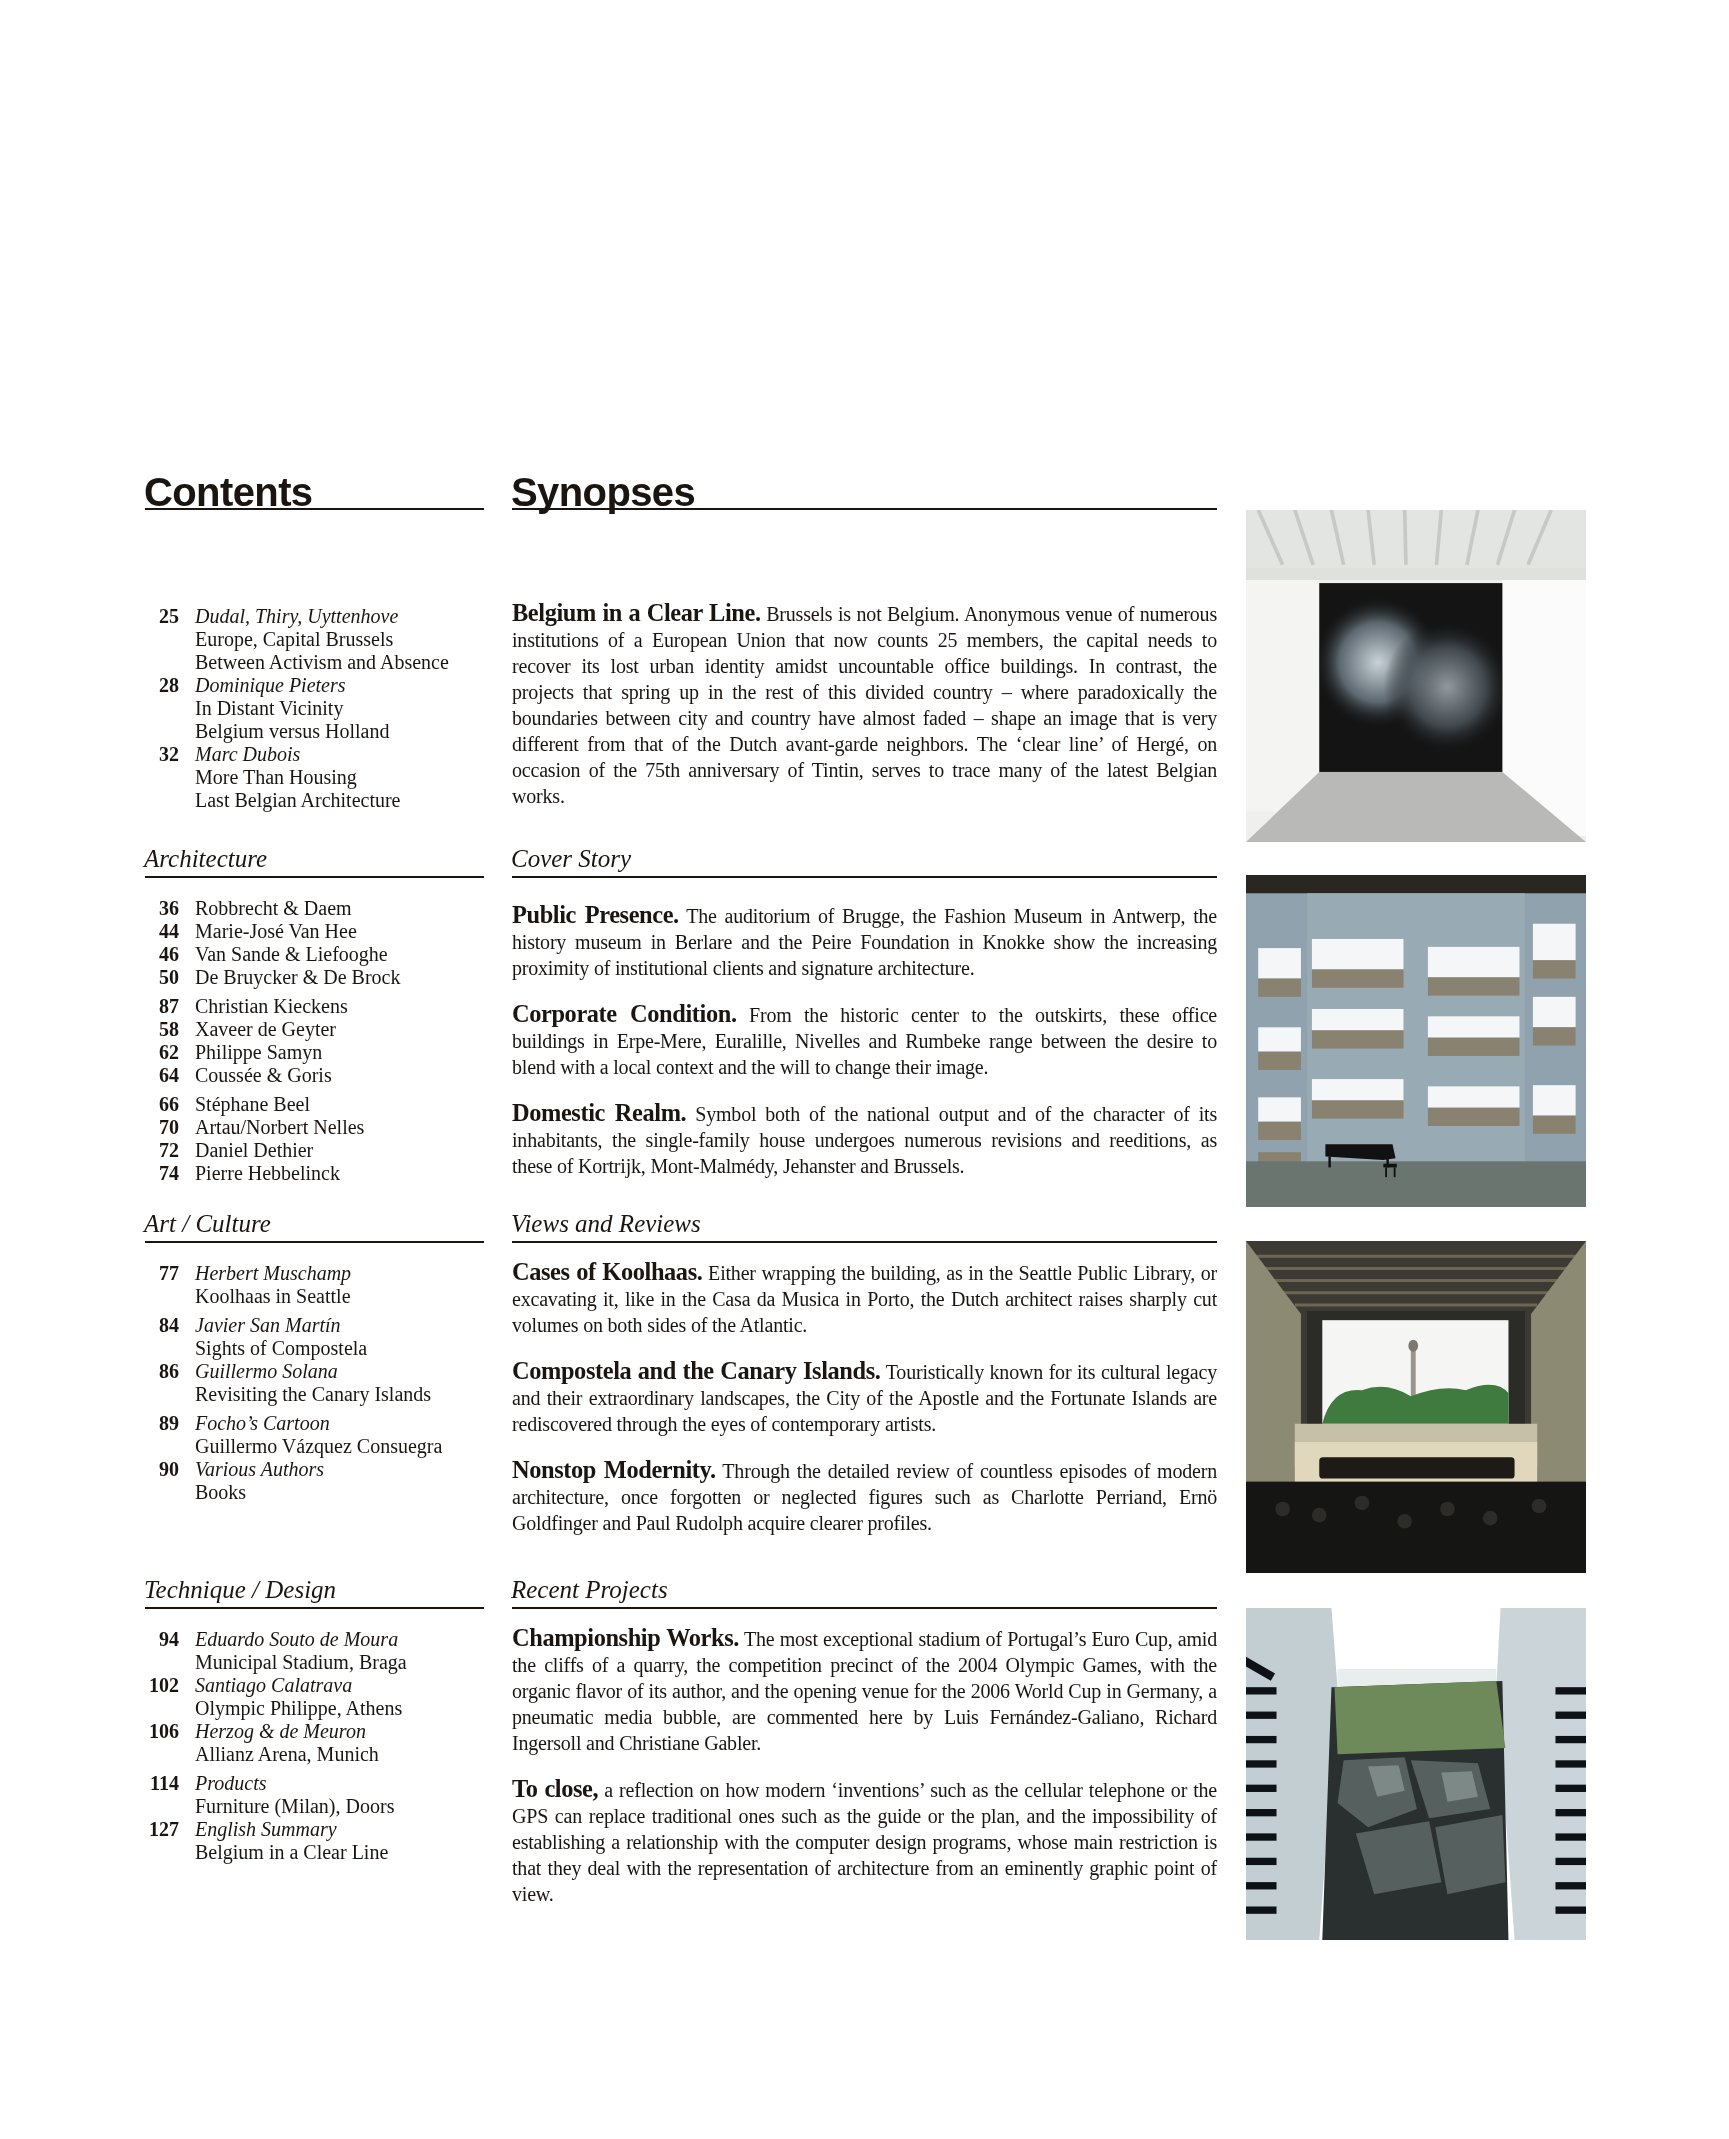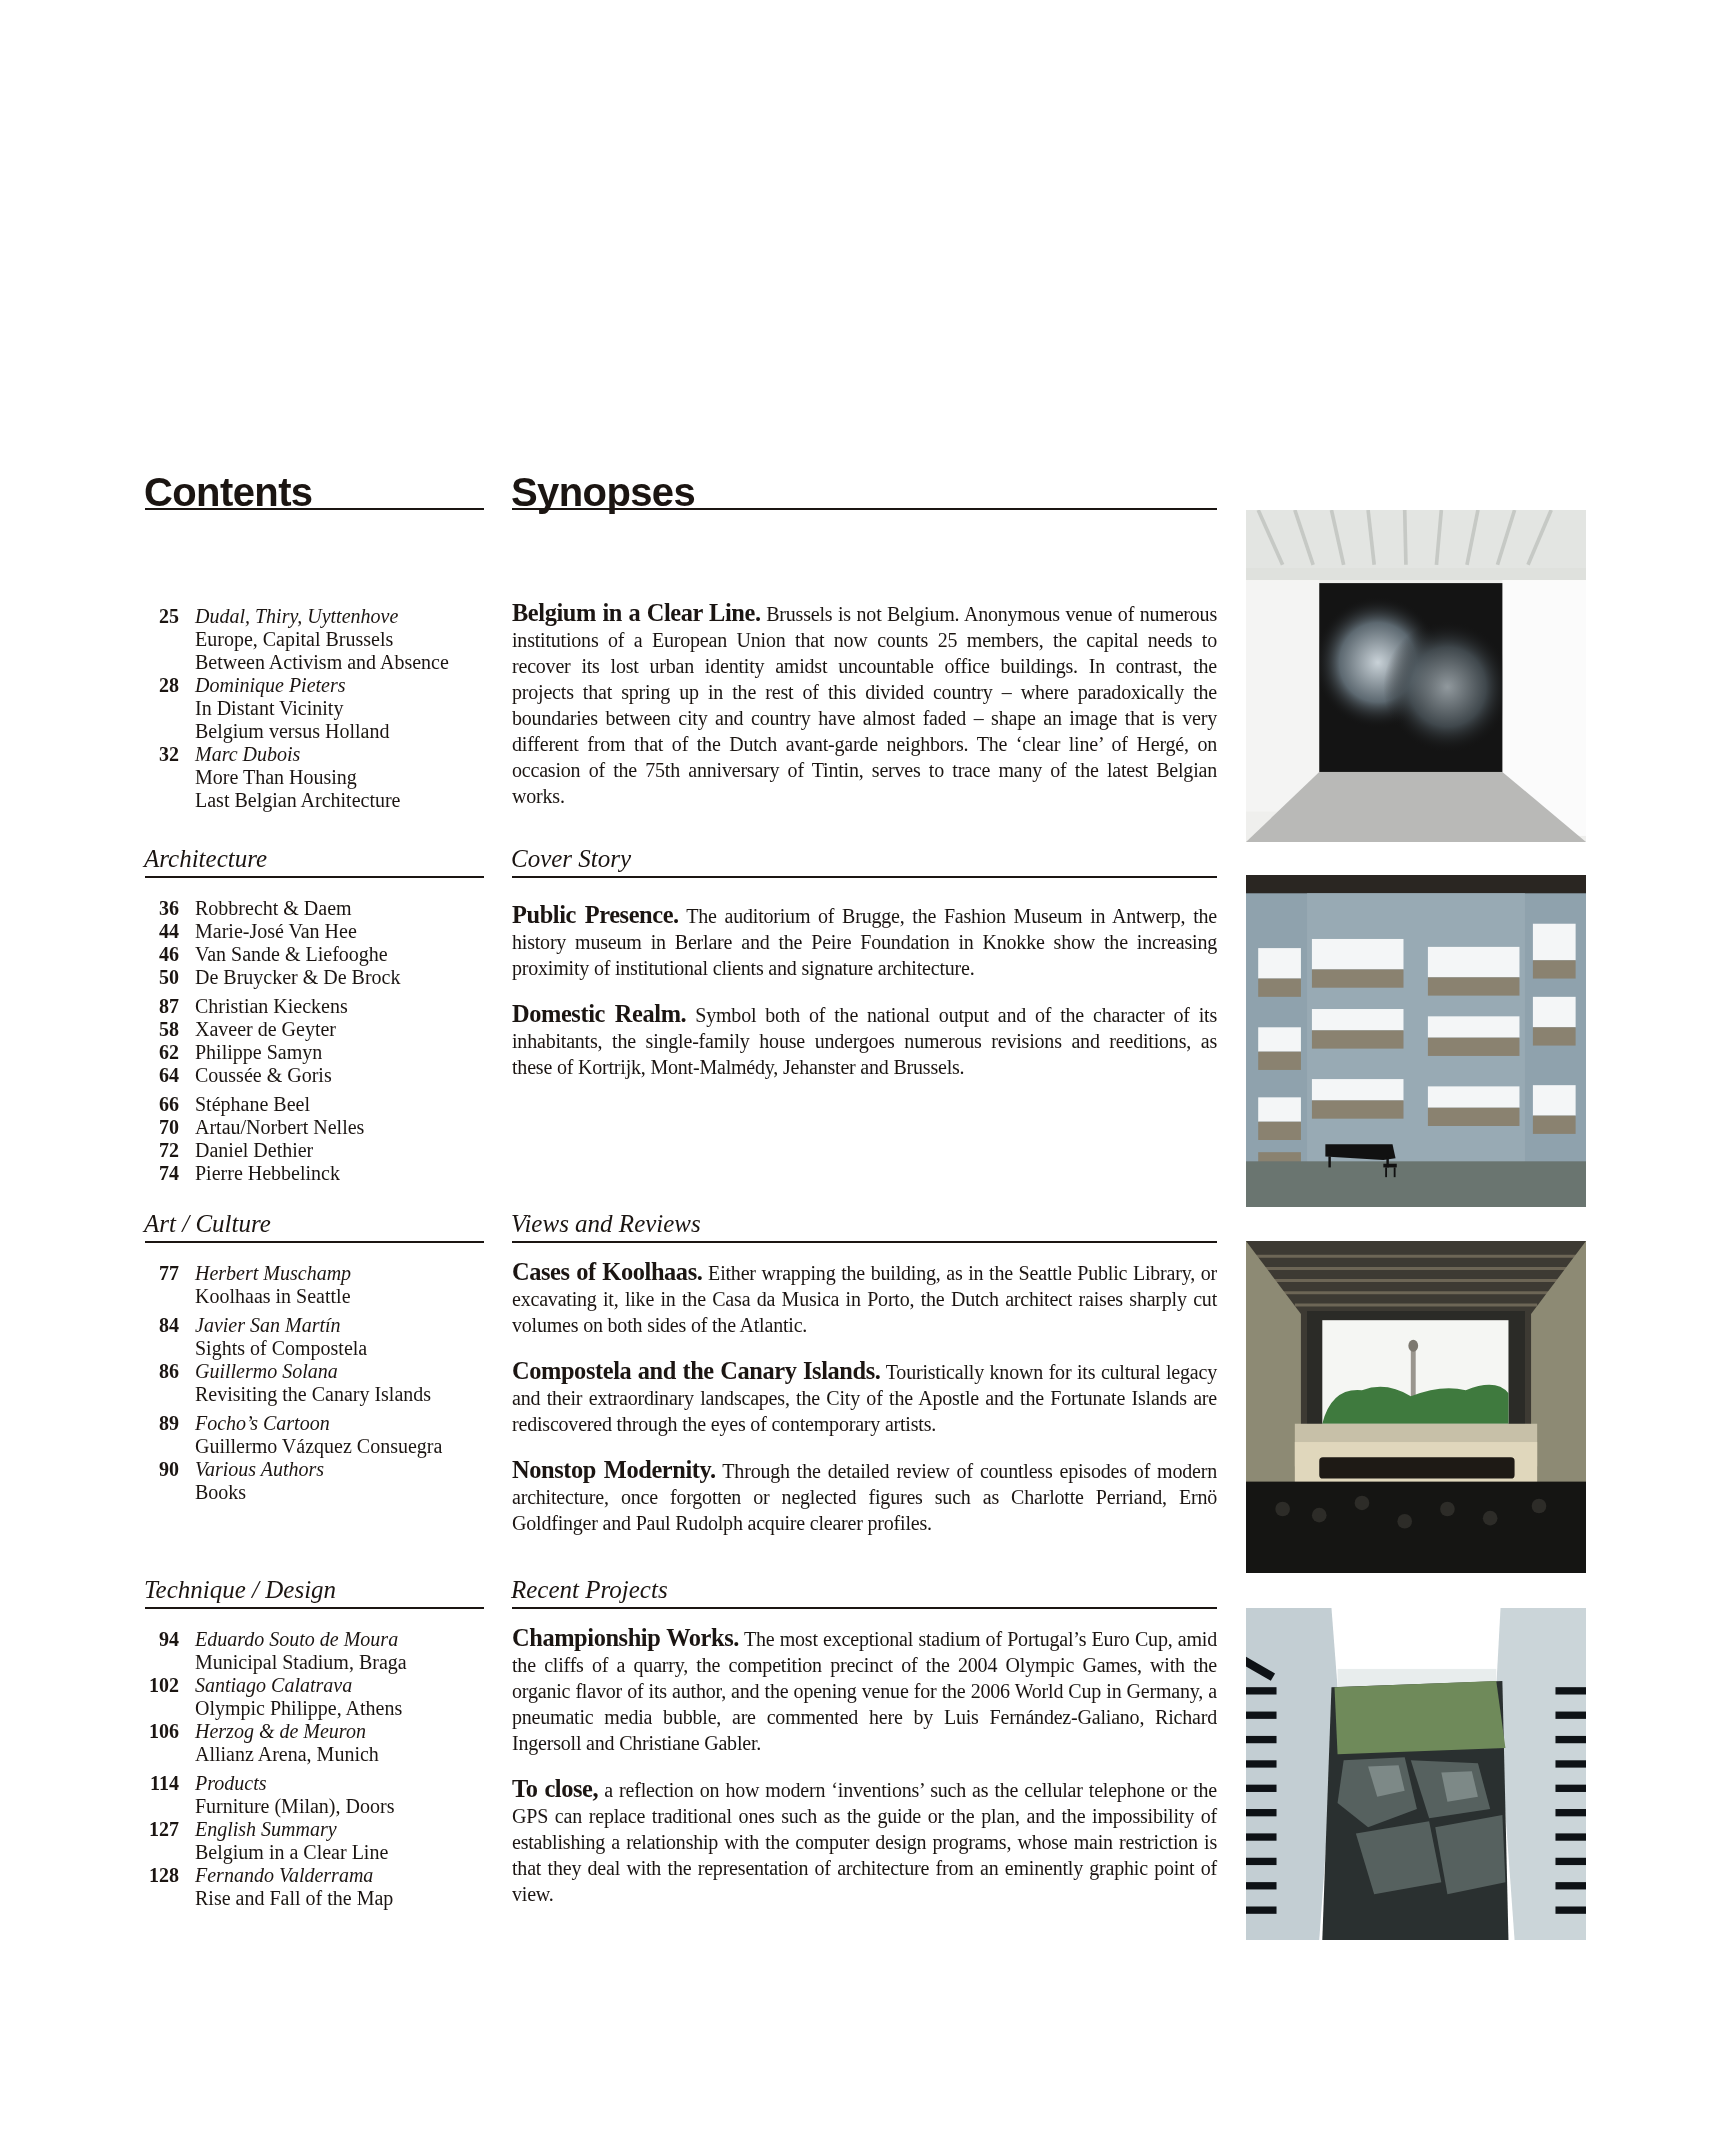--- a/index.html
+++ b/index.html
@@ -158,35 +158,31 @@
   <div class="toc-entry">
       <span class="num">114</span>
       <span class="author">Products</span>
       <span class="title">Furniture (Milan), Doors</span>
     </div>
   <div class="toc-entry">
       <span class="num">127</span>
       <span class="author">English Summary</span>
       <span class="title">Belgium in a Clear Line</span>
     </div>
-  <div class="toc-entry">
-      <span class="num">128</span>
-      <span class="author">Fernando Valderrama</span>
-      <span class="title">Rise and Fall of the Map</span>
-    </div>
 </div>
 
 <div class="abs" style="left:512px; top:600px; width:705px;">
   <p class="syn-block" style="margin:0;"><span class="lead">Belgium in a Clear Line.</span><span> Brussels is not Belgium. Anonymous venue of numerous institutions of a European Union that now counts 25 members, the capital needs to recover its lost urban identity amidst uncountable office buildings. In contrast, the projects that spring up in the rest of this divided country – where paradoxically the boundaries between city and country have almost faded – shape an image that is very different from that of the Dutch avant-garde neighbors. The ‘clear line’ of Hergé, on occasion of the 75th anniversary of Tintin, serves to trace many of the latest Belgian works.</span></p>
 </div>
 
 <div class="abs sec-head" style="left:511px; top:845px;">Cover Story</div>
 <div class="rule" style="left:512px; top:876px; width:705px;"></div>
 <div class="abs" style="left:512px; top:894px; width:705px;">
   <p class="syn-block" style="margin-top:8px;"><span class="lead">Public Presence.</span><span> The auditorium of Brugge, the Fashion Museum in Antwerp, the history museum in Berlare and the Peire Foundation in Knokke show the increasing proximity of institutional clients and signature architecture.</span></p>
+  <p class="syn-block"><span class="lead">Corporate Condition.</span><span> From the historic center to the outskirts, these office buildings in Erpe-Mere, Euralille, Nivelles and Rumbeke range between the desire to blend with a local context and the will to change their image.</span></p>
   <p class="syn-block"><span class="lead">Domestic Realm.</span><span> Symbol both of the national output and of the character of its inhabitants, the single-family house undergoes numerous revisions and reeditions, as these of Kortrijk, Mont-Malmédy, Jehanster and Brussels.</span></p>
 </div>
 
 <div class="abs sec-head" style="left:511px; top:1210px;">Views and Reviews</div>
 <div class="rule" style="left:512px; top:1241px; width:705px;"></div>
 <div class="abs" style="left:512px; top:1259px; width:705px;">
   <p class="syn-block" style="margin-top:0;"><span class="lead">Cases of Koolhaas.</span><span> Either wrapping the building, as in the Seattle Public Library, or excavating it, like in the Casa da Musica in Porto, the Dutch architect raises sharply cut volumes on both sides of the Atlantic.</span></p>
   <p class="syn-block"><span class="lead">Compostela and the Canary Islands.</span><span> Touristically known for its cultural legacy and their extraordinary landscapes, the City of the Apostle and the Fortunate Islands are rediscovered through the eyes of contemporary artists.</span></p>
   <p class="syn-block"><span class="lead">Nonstop Modernity.</span><span> Through the detailed review of countless episodes of modern architecture, once forgotten or neglected figures such as Charlotte Perriand, Ernö Goldfinger and Paul Rudolph acquire clearer profiles.</span></p>
 </div>

